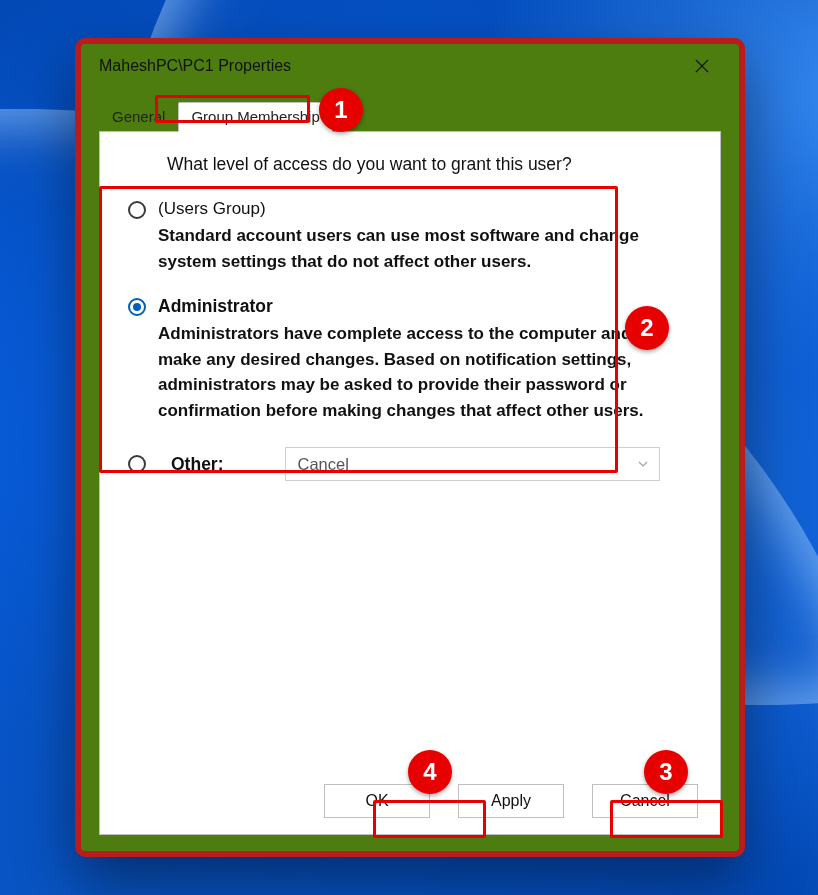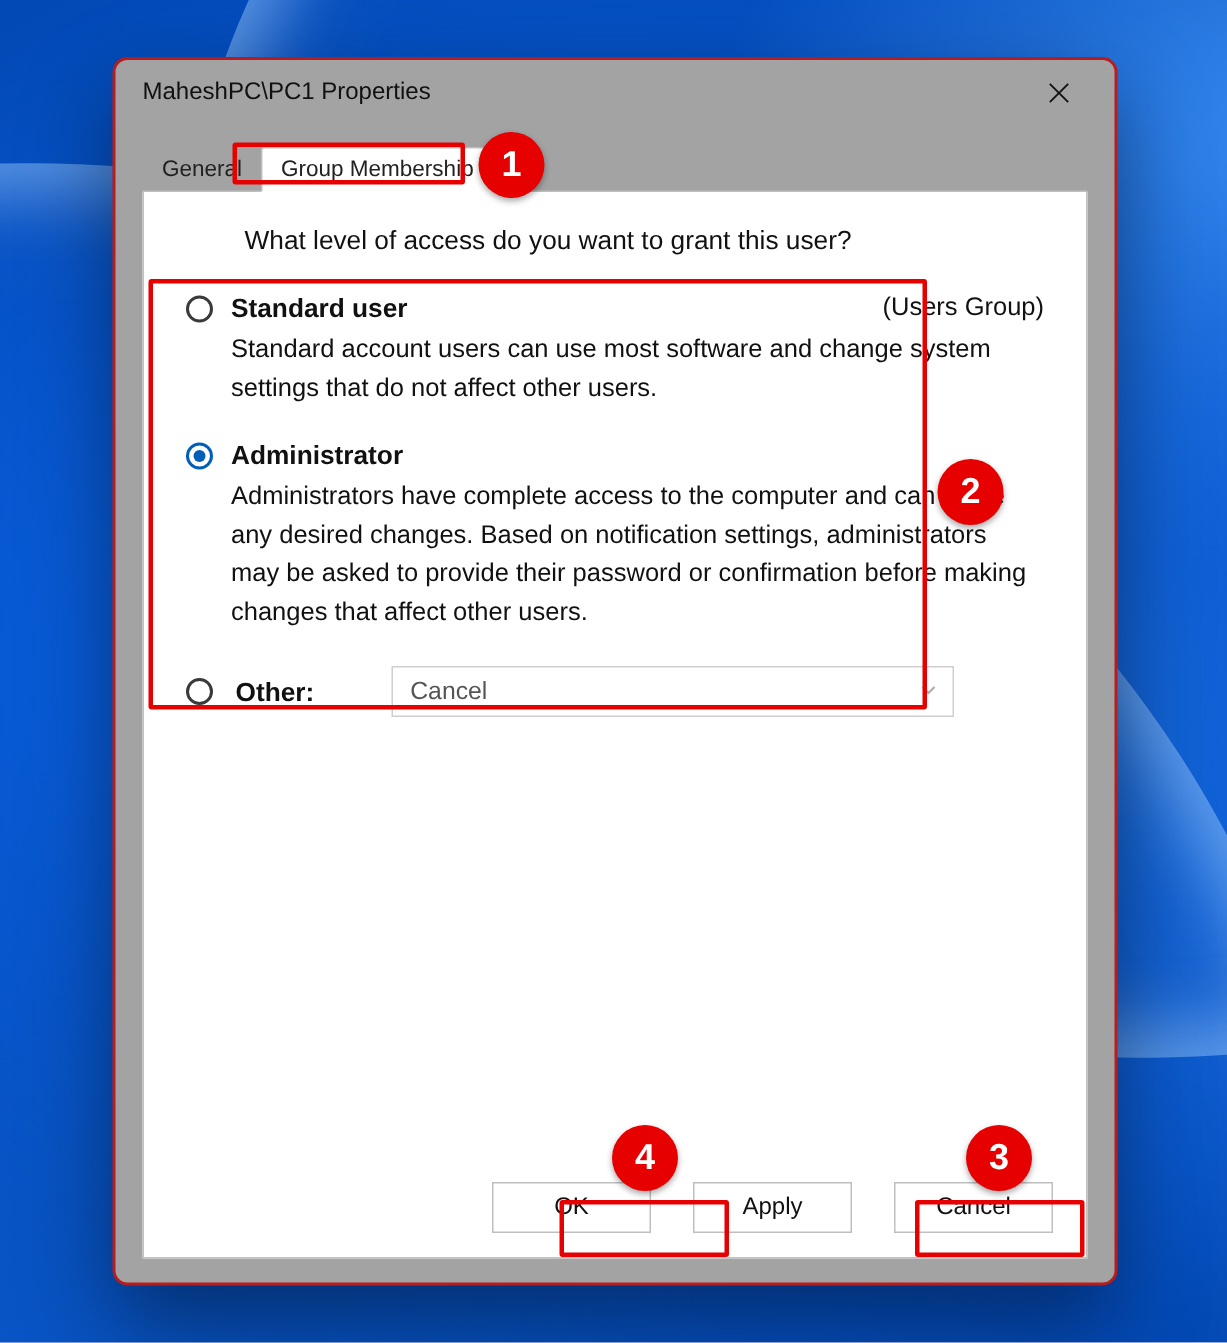--- a/index.html
+++ b/index.html
@@ -21,22 +21,22 @@
       box-shadow: 0 0 80px 30px rgba(255,255,255,0.12) inset, 0 0 40px 20px rgba(130,190,255,0.5) inset;
     }
     .swirl::before { width: 1600px; height: 1300px; left: -700px; top: 120px; transform: rotate(15deg); }
     .swirl::after  { width: 1400px; height: 1100px; right: -700px; top: -400px; transform: rotate(-10deg); }
 
     
     .window {
       position: absolute;
       left: 75px; top: 38px;
       width: 670px; height: 819px;
-      background: #a3a3a3;
-      border: 2px solid #b91c1c;
+      background: #4d7c0f;
+      border: 6px solid #b91c1c;
       border-radius: 10px;
       box-shadow: 0 25px 60px rgba(0,0,0,0.45);
       display: flex; flex-direction: column;
       overflow: hidden;
     }
     .titlebar {
       height: 44px;
       display: flex; align-items: center; justify-content: space-between;
       padding: 0 14px 0 18px;
     }
@@ -105,28 +105,28 @@
     }
     .opt .radio.checked { border-color: #005fb8; }
     .opt .radio.checked::after {
       content: ""; position: absolute; inset: 3px; border-radius: 50%; background: #005fb8;
     }
     .opt .label { font-weight: 700; font-size: 17.5px; color: #111; }
     .opt .group { font-size: 17px; color: #111; white-space: nowrap; }
     .opt .desc {
       grid-column: 2 / span 2;
       font-size: 17px; color: #111; line-height: 1.5;
-      padding-top: 4px; padding-right: 10px;
+      padding-top: 4px; padding-right: 10px; font-weight: bold;
     }
     .gap { height: 14px; }
 
     .other-row {
       display: grid;
       grid-template-columns: 24px auto 1fr;
-      column-gap: 9px;
+      column-gap: 19px;
       align-items: center;
       padding: 8px 6px 0 6px;
     }
     .other-row .radio { width: 18px; height: 18px; border-radius: 50%; border: 2px solid #3a3a3a; background: #fff; }
     .other-row .olabel { font-weight: 700; font-size: 17.5px; color: #111; padding-right: 12px; }
     .other-row .select {
       height: 34px;
       border: 1px solid #cfcfcf;
       display: flex; align-items: center; justify-content: space-between;
       padding: 0 10px 0 12px;
@@ -187,21 +187,20 @@
       <div class="tab active">Group Membership</div>
       <div class="tabunderline"></div>
     </div>
 
     <div class="tabbody">
       <div class="prompt">What level of access do you want to grant this user?</div>
 
       <div class="optgroup">
         <div class="opt">
           <div class="radio"></div>
-          <div class="label">Standard user</div>
           <div class="group">(Users Group)</div>
           <div class="desc">Standard account users can use most software and change system settings that do not affect other users.</div>
         </div>
 
         <div class="gap"></div>
 
         <div class="opt">
           <div class="radio checked"></div>
           <div class="label">Administrator</div>
           <div class="desc">Administrators have complete access to the computer and can make any desired changes. Based on notification settings, administrators may be asked to provide their password or confirmation before making changes that affect other users.</div>

